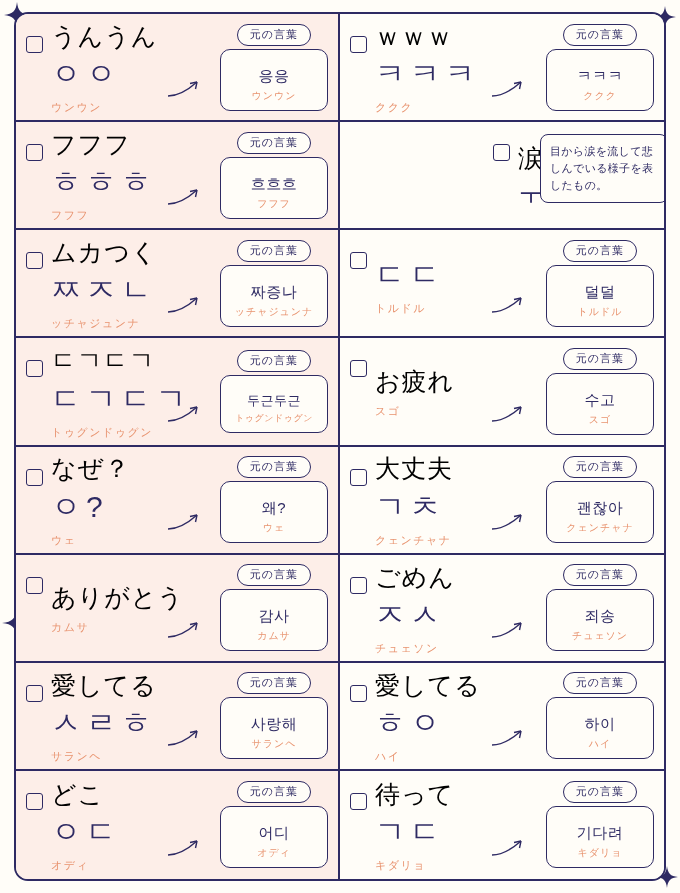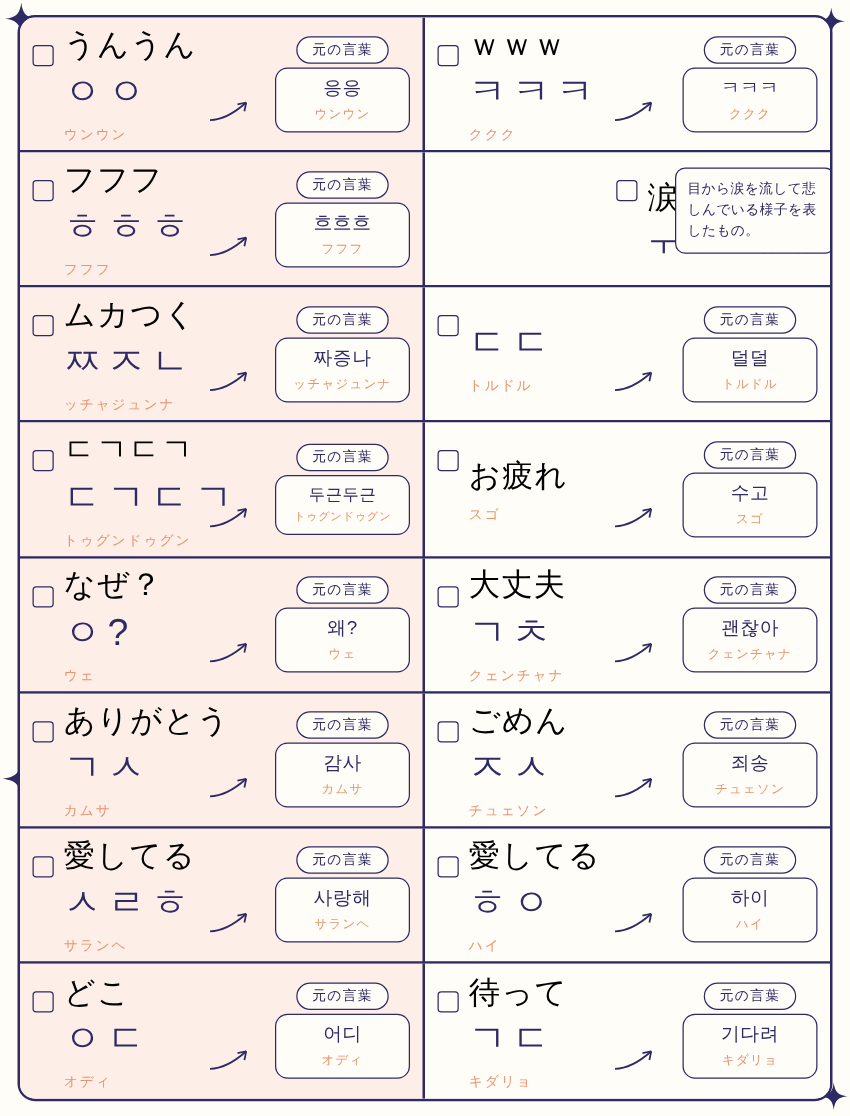--- a/index.html
+++ b/index.html
@@ -127,21 +127,21 @@
     white-space: nowrap;
     position: relative;
     z-index: 3;
   }
   .bubble {
     border: 1.5px solid #2e2a63;
     border-radius: 10px;
     background: #fffdf8;
     width: 108px;
     box-sizing: border-box;
-    padding: 7px 4px 7px;
+    padding: 17px 4px 7px;
     text-align: center;
     position: relative;
   }
   .bubble .ko {
     font-size: 15px;
     color: #2e2a63;
     letter-spacing: 0.5px;
     line-height: 1.2;
     white-space: nowrap;
   }
@@ -391,21 +391,20 @@
             <div class="bubble">
               <div class="ko">괜찮아</div>
               <div class="kana2">クェンチャナ</div>
             </div>
           </div>
         </div>
         <div class="cell pink">
           <div class="chk"></div>
           <div class="left-block">
             <div class="jp">ありがとう</div>
-            <div class="ko-big">ㄱㅅ</div>
             <div class="kana">カムサ</div>
           </div>
           <div class="arrow"><svg width="36" height="26" viewBox="0 0 36 26">
               <path d="M2 22 C12 22 22 16 31 8" stroke="#2e2a63" stroke-width="1.4" fill="none"></path>
               <path d="M31 8 L24 9.5 M31 8 L29.5 15" stroke="#2e2a63" stroke-width="1.4" fill="none"></path>
             </svg></div>
           <div class="bubble-wrap">
             <div class="tag">元の言葉</div>
             <div class="bubble">
               <div class="ko">감사</div>

